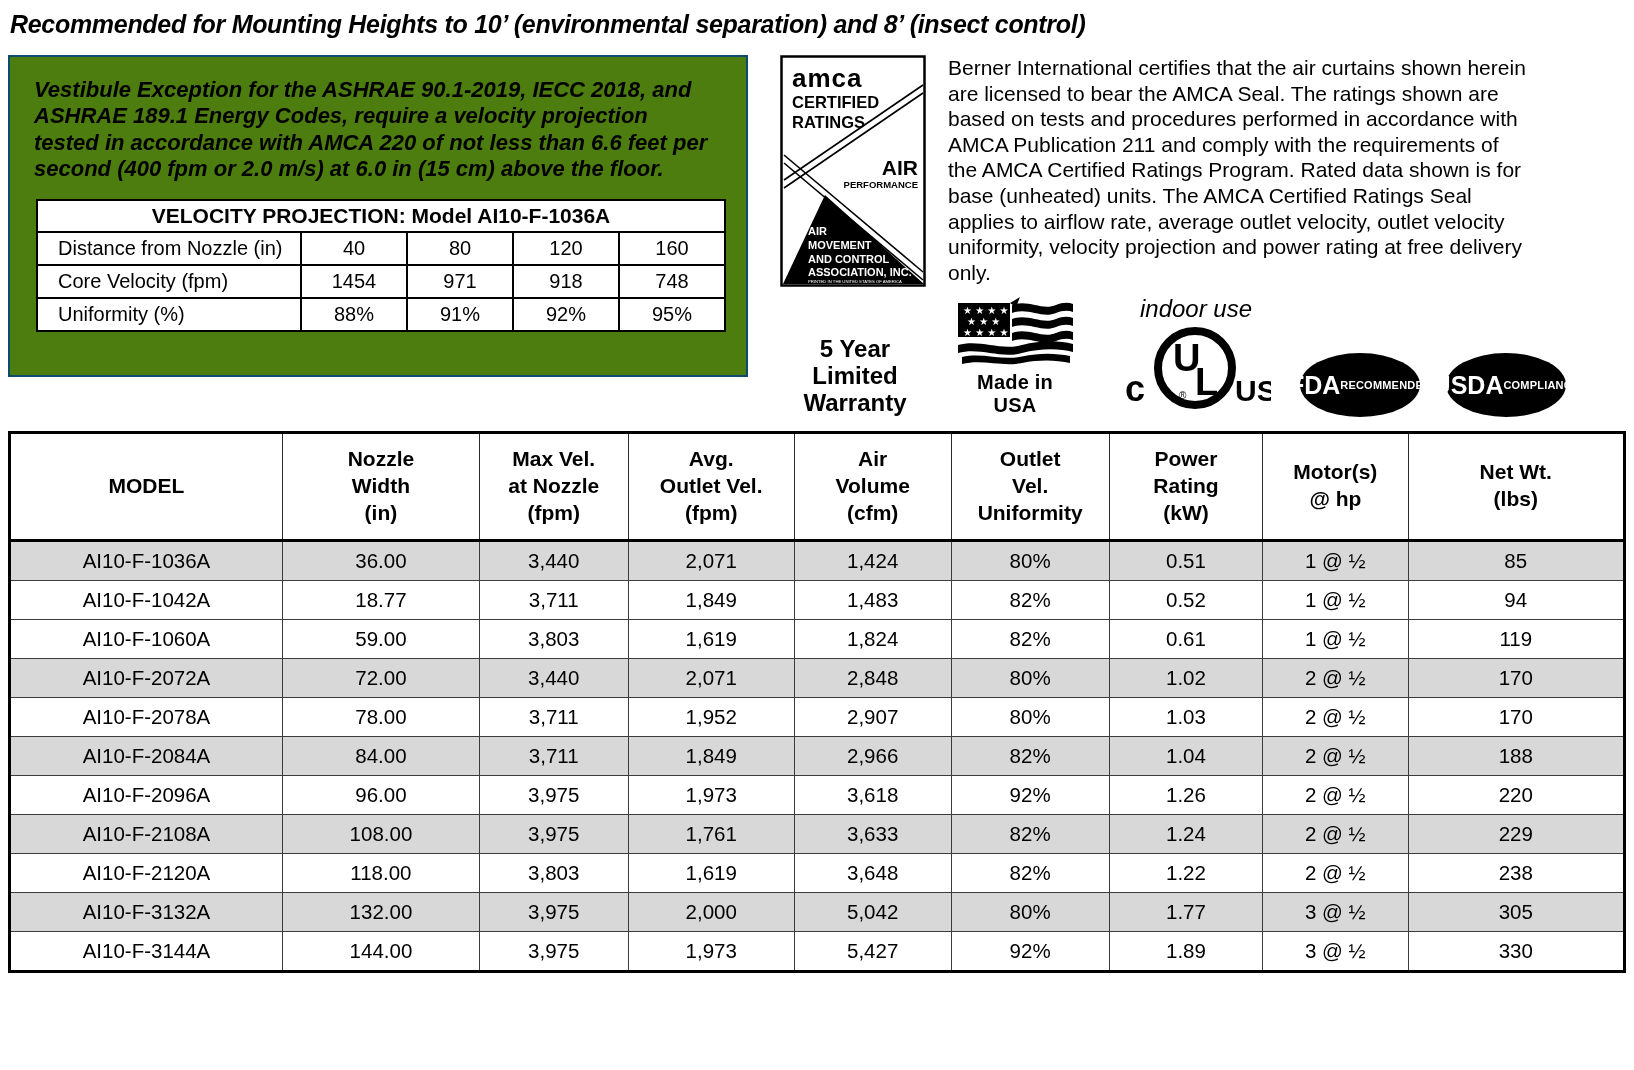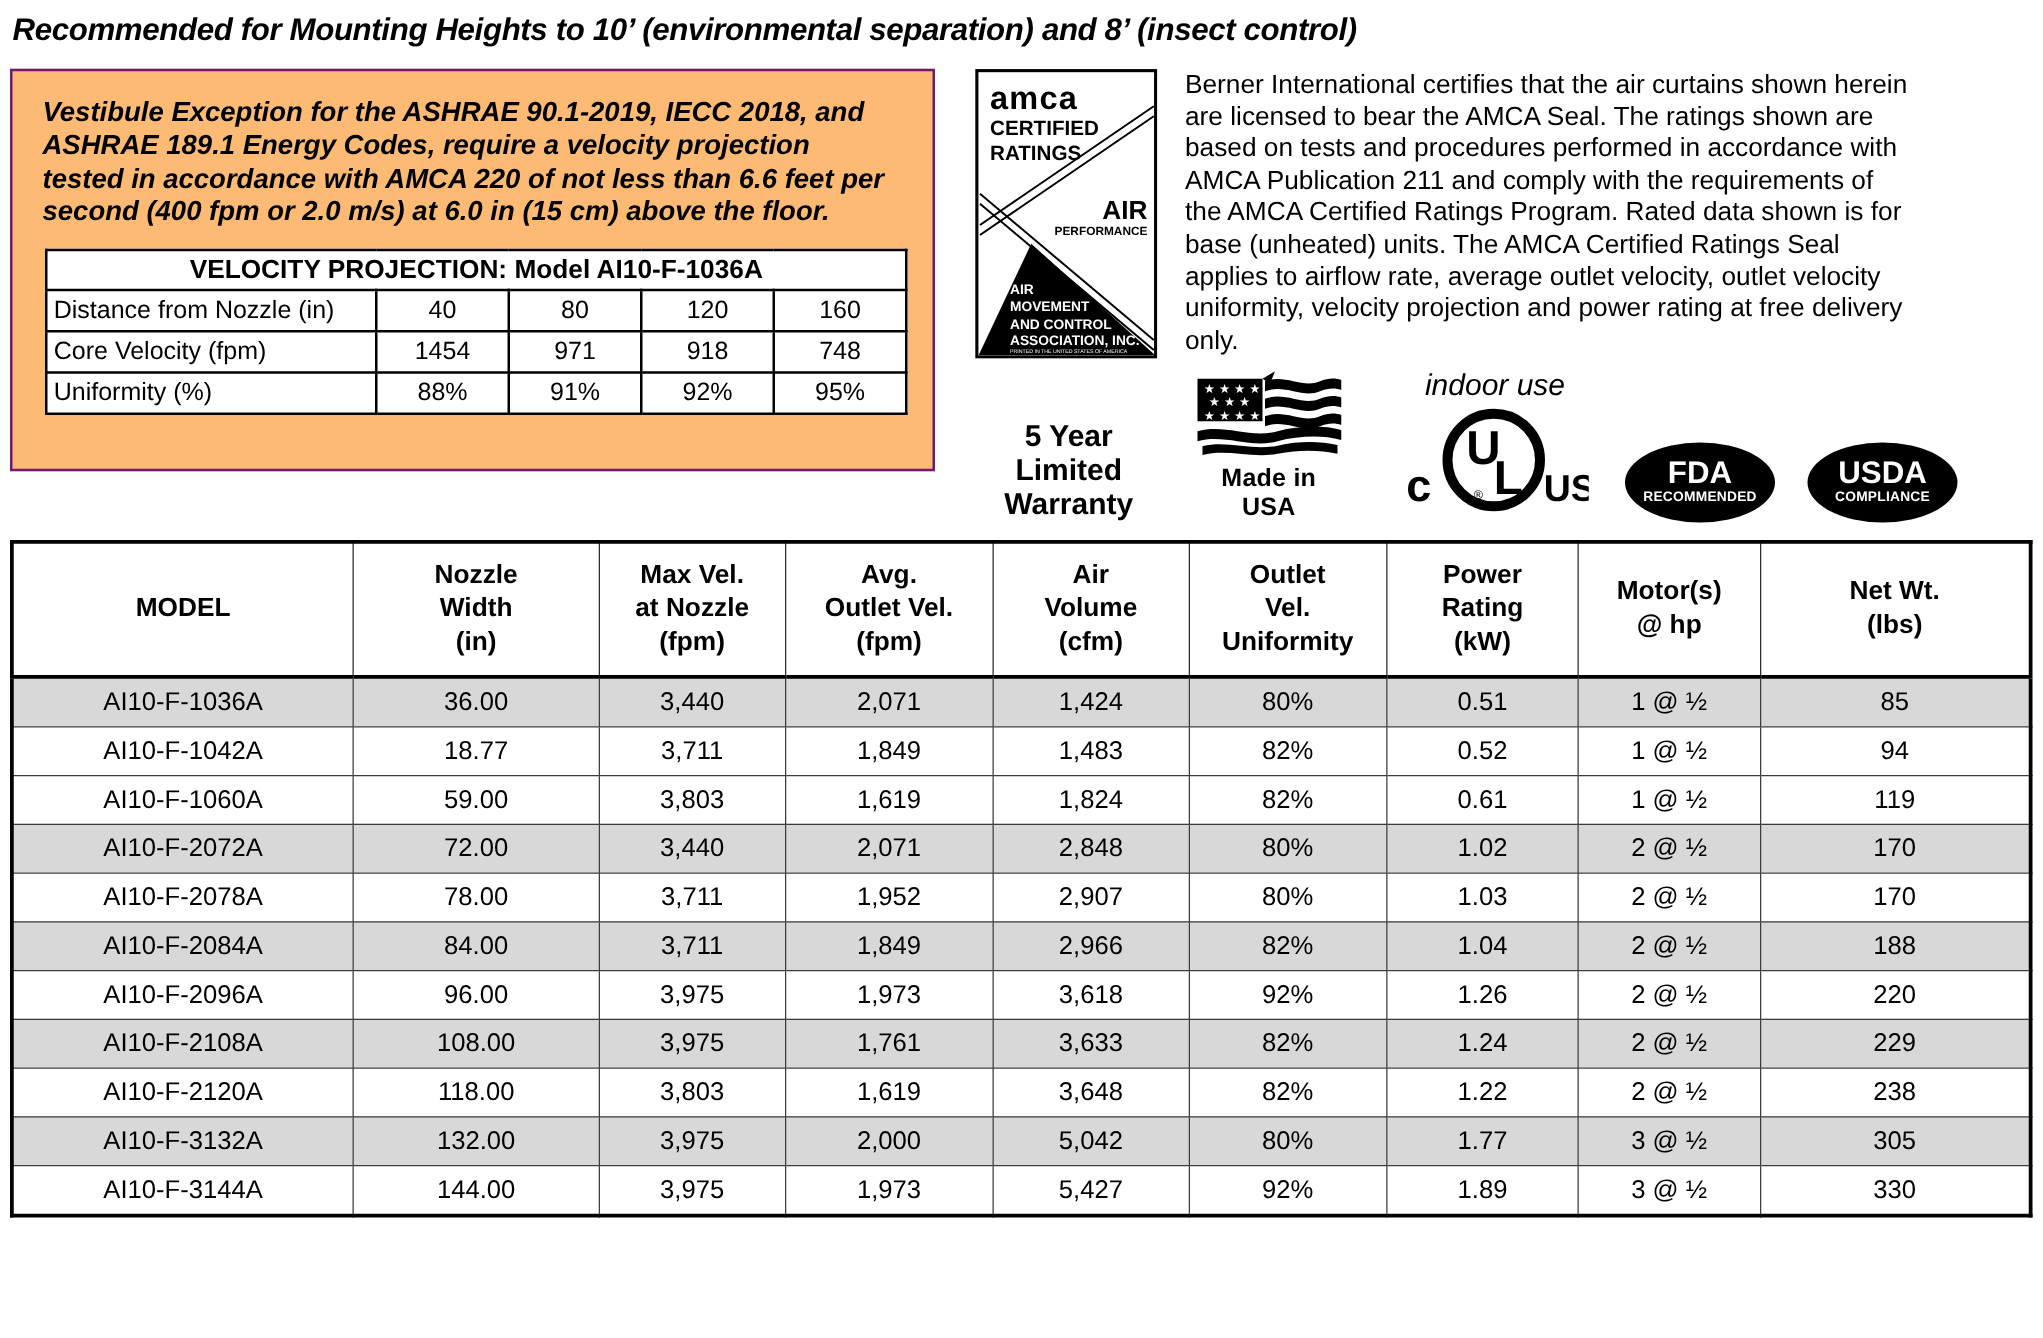--- a/index.html
+++ b/index.html
@@ -14,40 +14,40 @@
   .heading {
     font-size:25px; font-weight:bold; font-style:italic;
     letter-spacing:-0.3px;
     margin:4px 0 16px 2px;
   }
   .top-section { display:flex; align-items:flex-start; }
 
   
   .vestibule-box {
     width:740px; height:322px;
-    background:#fdba74; border:2px solid #701a75;
+    background:#4d7c0f; border:2px solid #0c4a6e;
     padding:20px 14px 0 24px;
     flex:0 0 auto;
   }
   .vestibule-note {
     font-size:22px; font-weight:bold; font-style:italic;
     line-height:1.2; width:680px; margin-bottom:16px;
   }
   .vp-table {
     border-collapse:collapse; background:#fff;
     margin-left:2px; width:690px;
     font-size:20px;
   }
   .vp-table td, .vp-table th {
     border:2px solid #000; padding:4px 6px;
   }
   .vp-table .vp-title {
     text-align:center; font-weight:bold; font-size:21px; padding:3px;
   }
-  .vp-table th { text-align:left; font-weight:normal; width:264px; padding-left:5px; white-space:nowrap; }
+  .vp-table th { text-align:left; font-weight:normal; width:264px; padding-left:20px; white-space:nowrap; }
   .vp-table td.val { text-align:center; width:106px; }
 
   
   .right-col { margin-left:32px; flex:1; }
   .cert-row { display:flex; align-items:flex-start; }
   .amca-seal { flex:0 0 auto; }
   .cert-text {
     margin-left:22px; width:578px;
     font-size:21px; line-height:1.22;
   }
@@ -59,21 +59,21 @@
     font-size:24px; font-weight:bold; line-height:1.12;
     white-space:pre-line; margin-top:16px;
   }
   .flag-block { margin-left:24px; width:122px; text-align:center; }
   .flag-caption { font-size:20px; font-weight:bold; margin-top:2px; letter-spacing:0.2px; }
   .ul-block { margin-left:44px; width:152px; text-align:center; }
   .indoor-use { font-size:24px; font-style:italic; margin-bottom:0; }
   .oval-badge {
     background:#000; color:#fff; border-radius:50%;
     width:120px; height:64px;
-    display:flex; flex-direction:column; align-items:center; justify-content:center;
+    display:flex; align-items:center; justify-content:center;
     margin-top:18px;
   }
   .oval-badge .t1 { font-size:25px; font-weight:bold; line-height:1; }
   .oval-badge .t2 { font-size:11px; font-weight:bold; line-height:1.3; letter-spacing:0.2px; }
   .fda { margin-left:28px; }
   .usda { margin-left:26px; }
 
   
   .spec-table {
     border-collapse:collapse; margin-top:14px;

